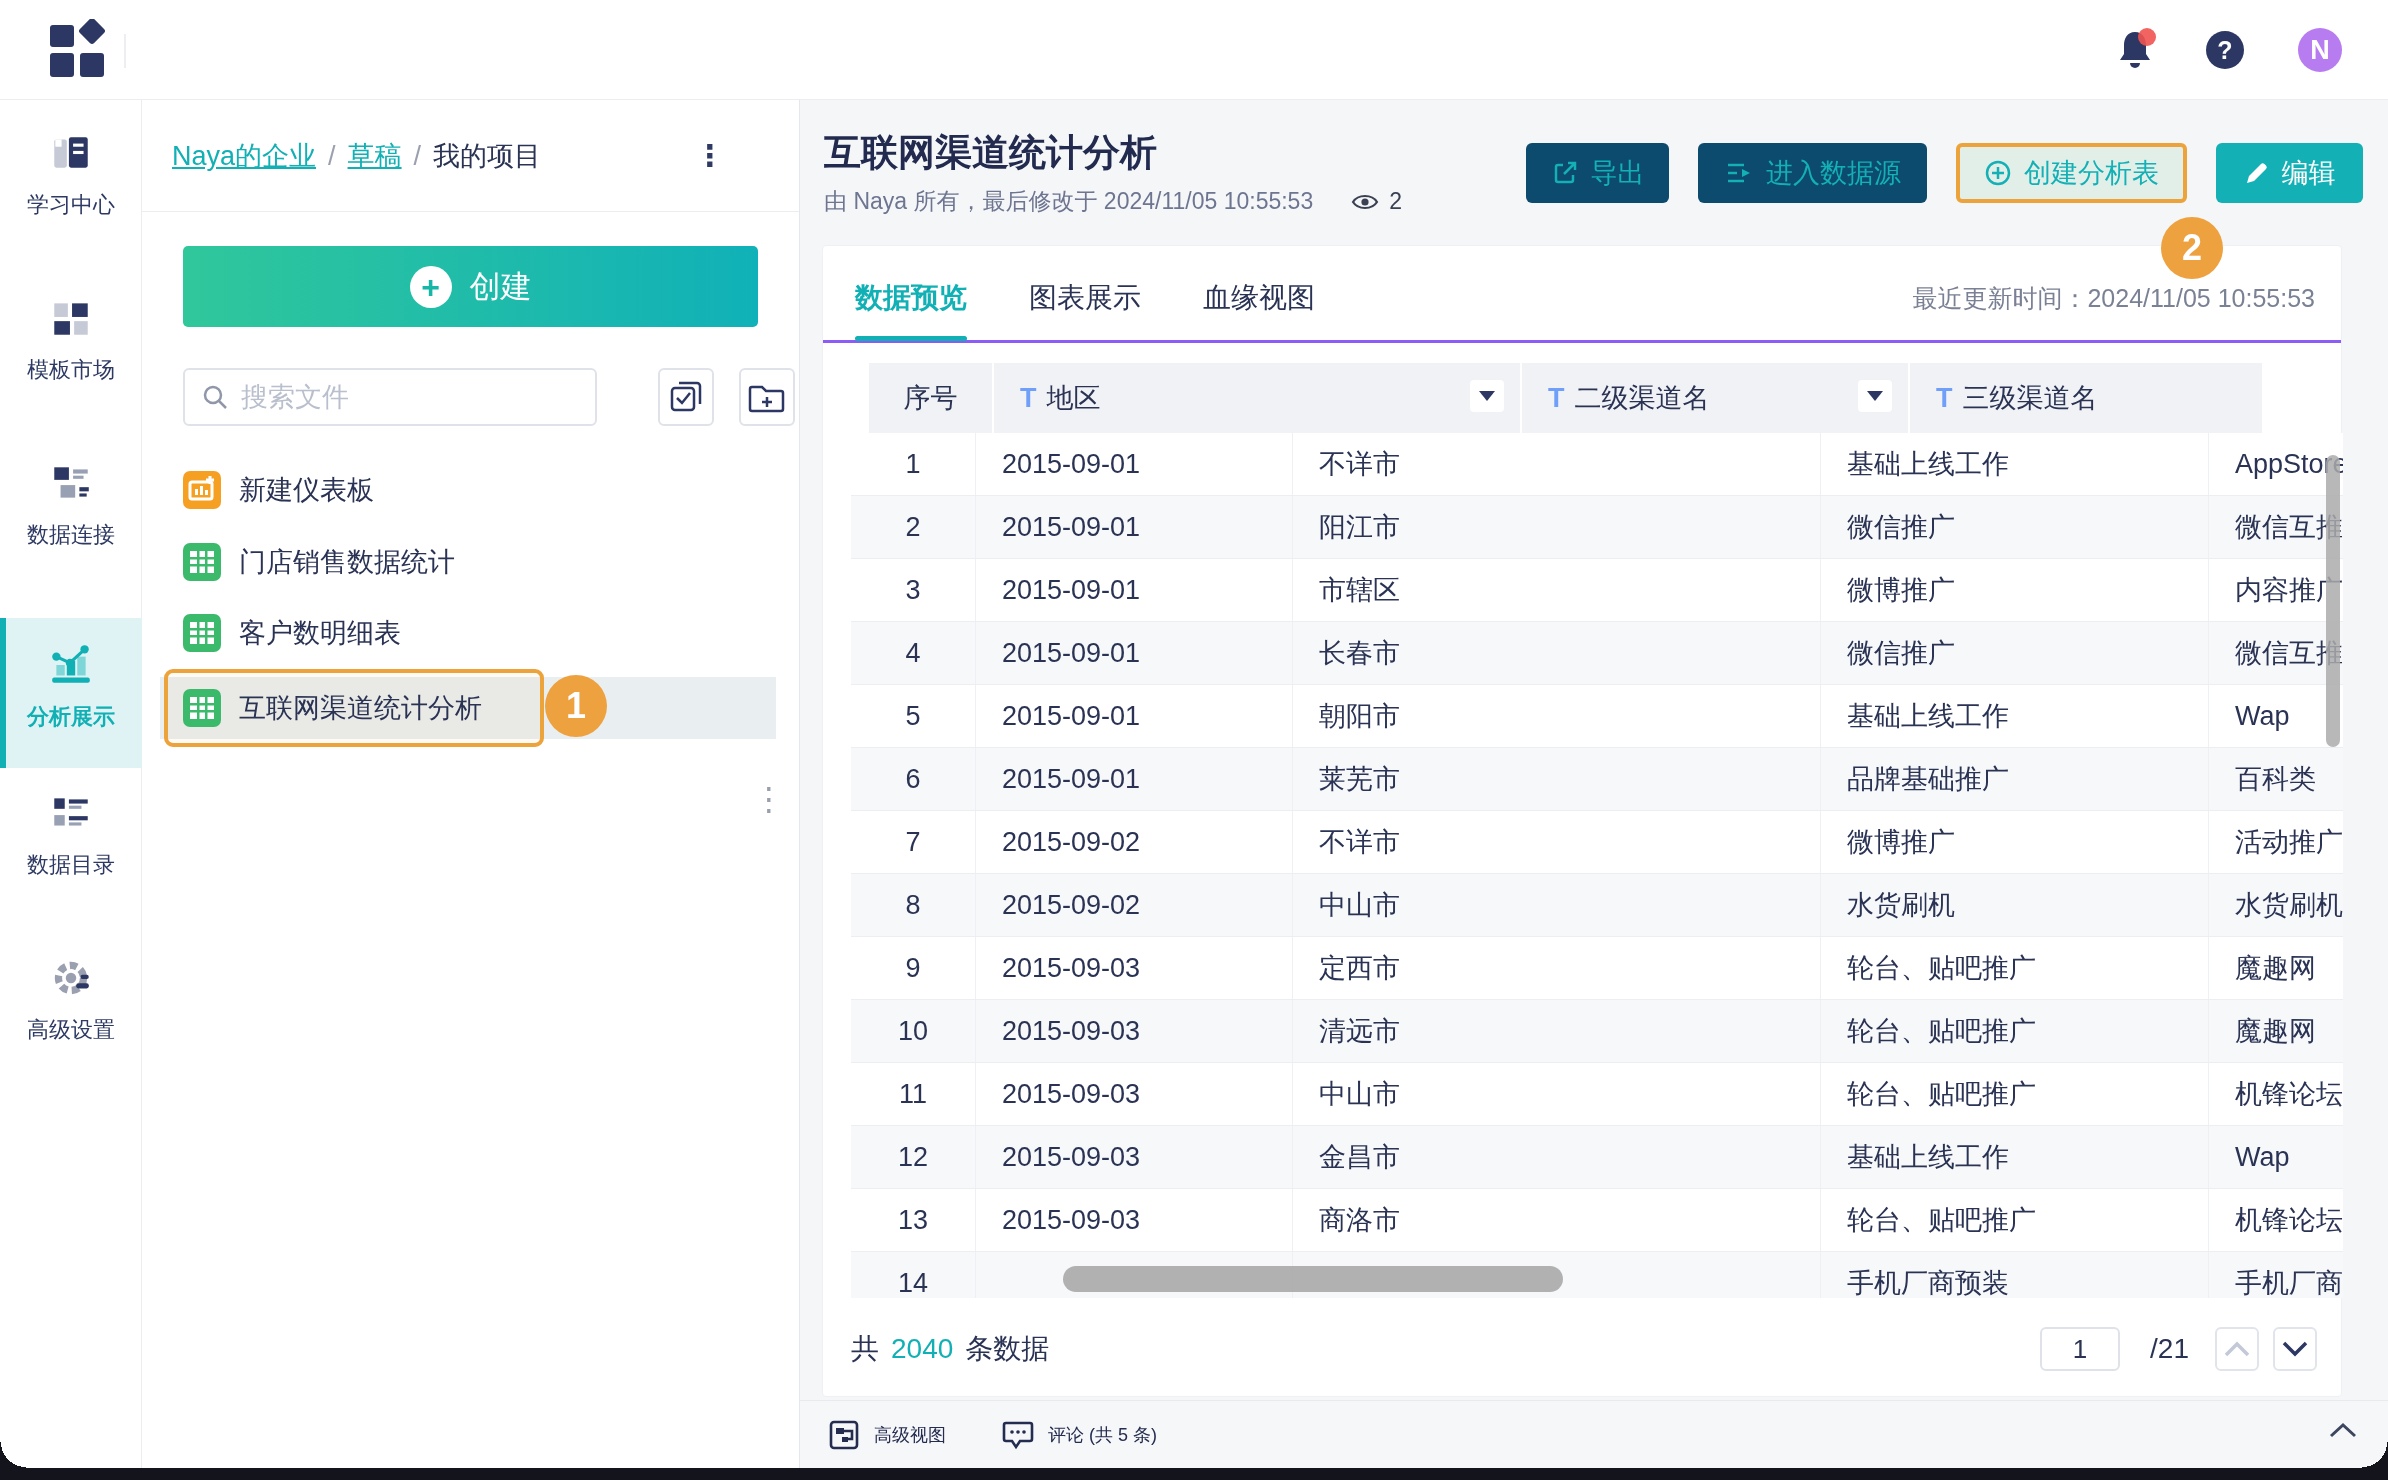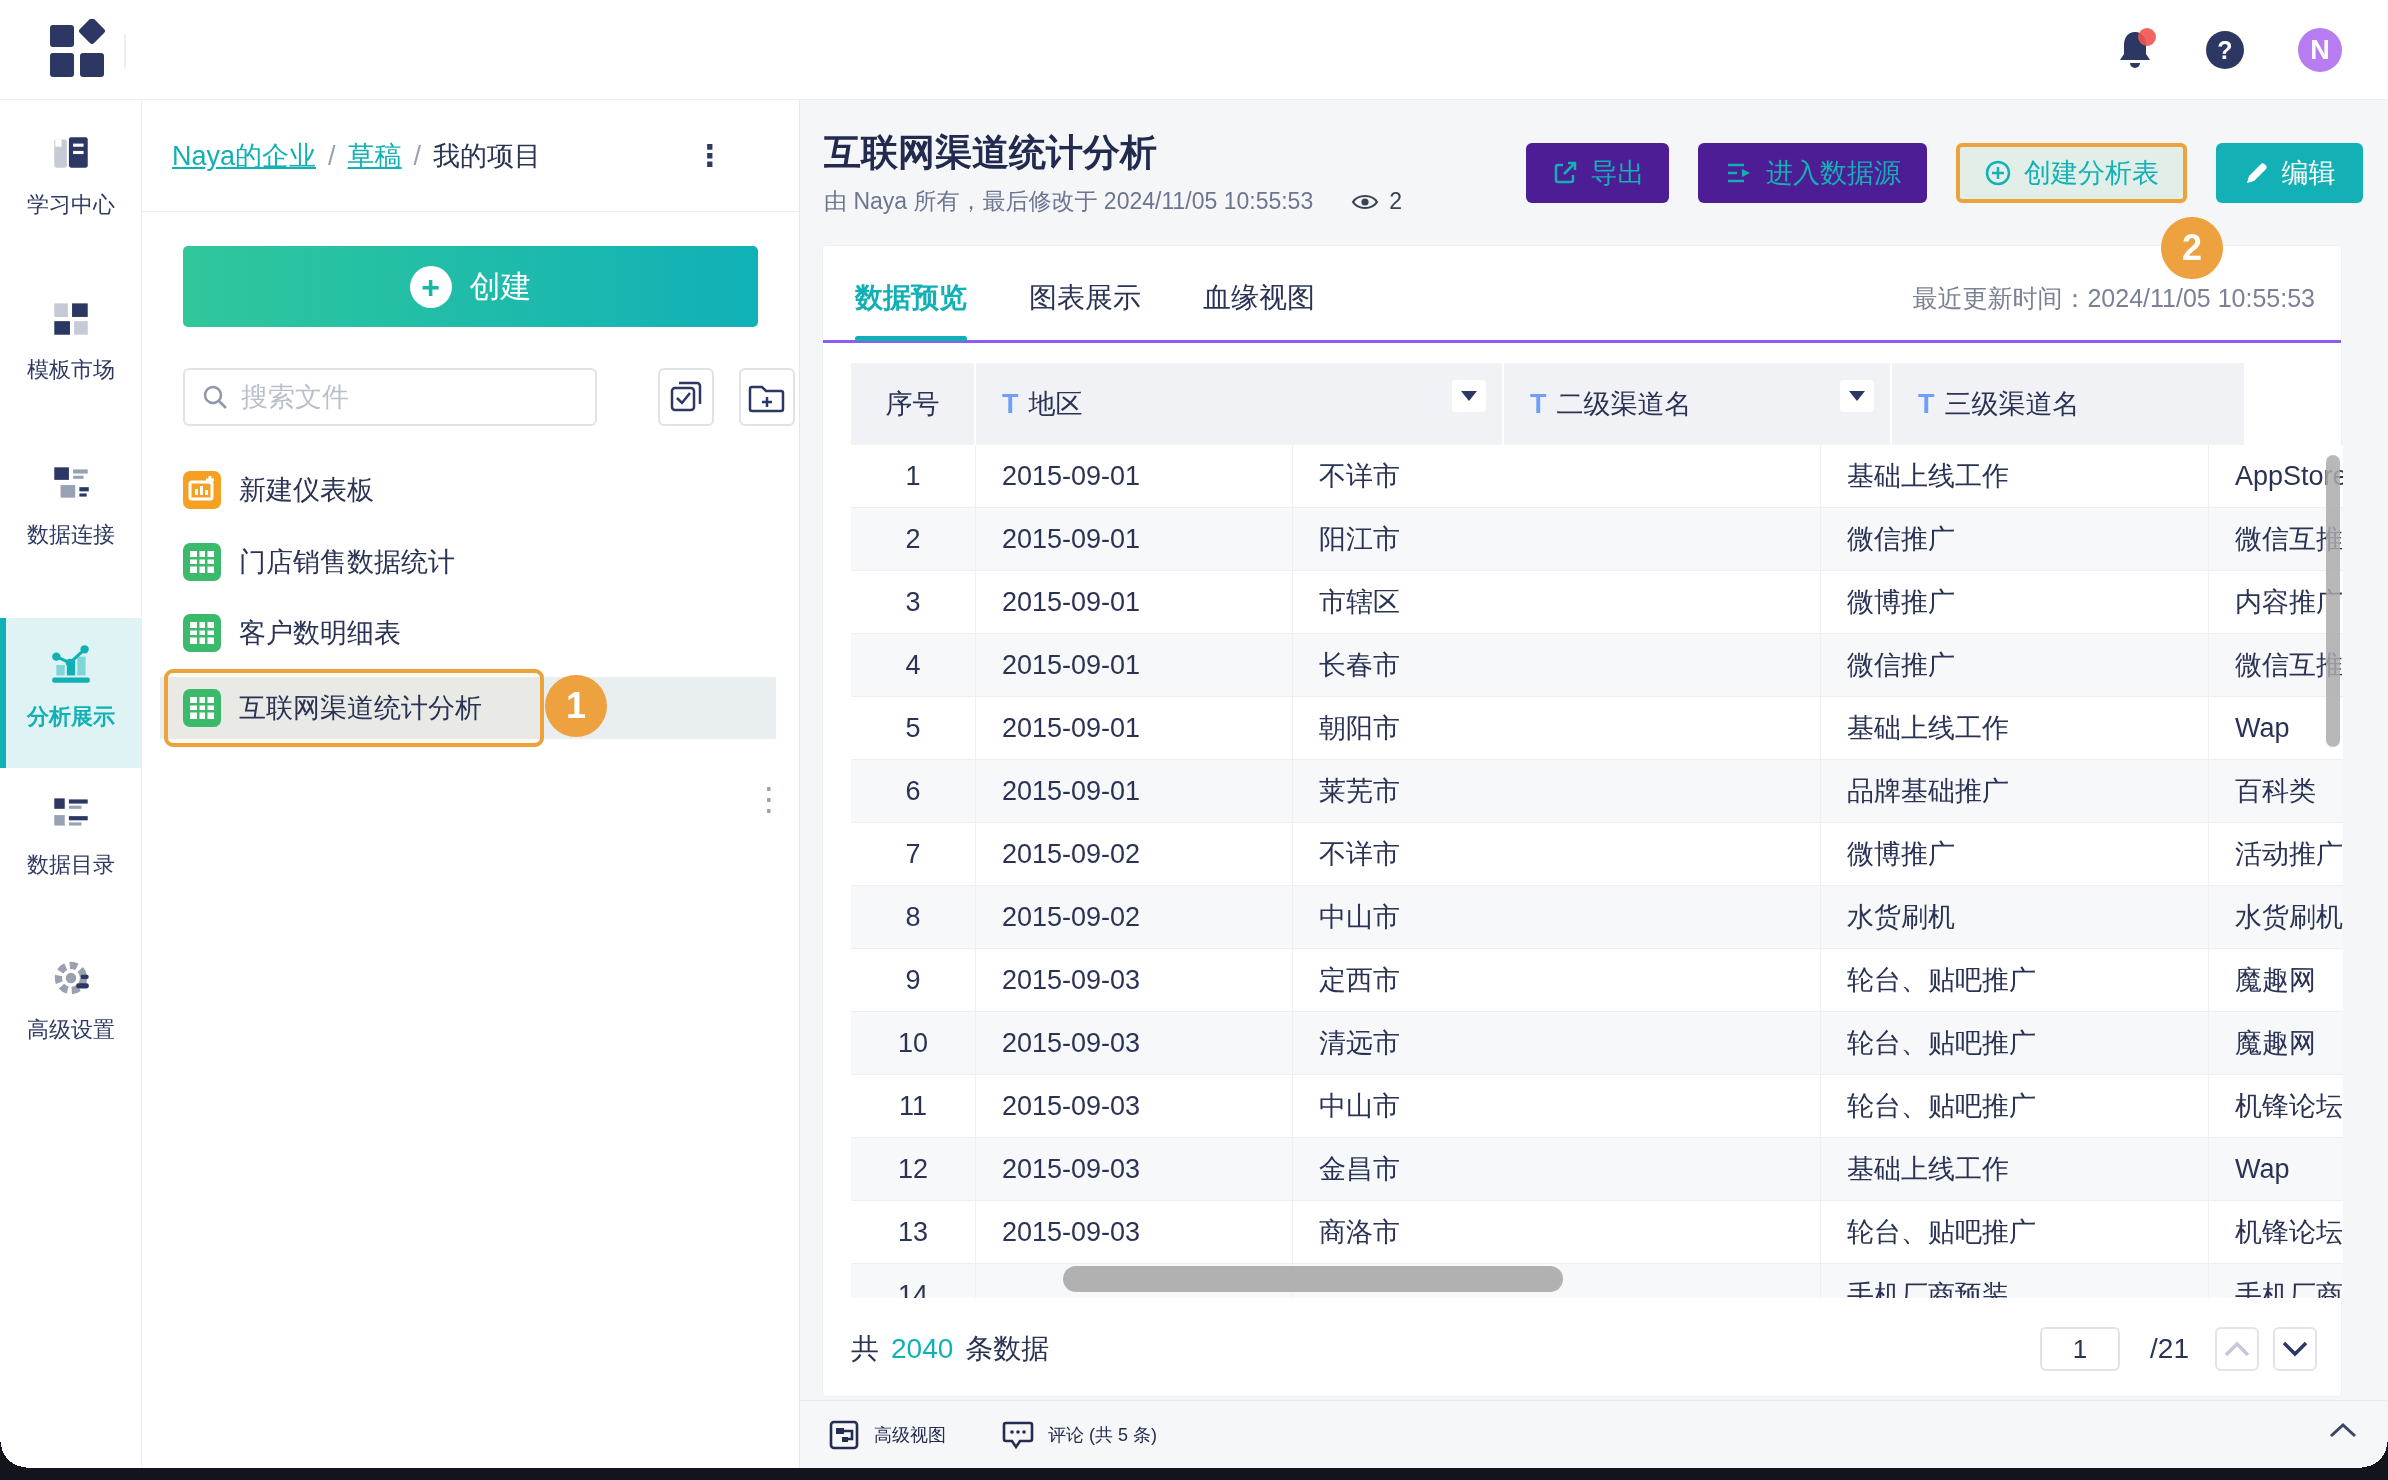--- a/index.html
+++ b/index.html
@@ -49,36 +49,36 @@
   .num-badge { position:absolute; width:62px; height:62px; border-radius:50%; background:#eea13f; color:#fff; font-size:36px; font-weight:bold; display:flex; align-items:center; justify-content:center; z-index:5; }
   .panel-kebab { position:absolute; right:14px; top:680px; font-size:32px; color:#98a0ad; cursor:pointer; }
 
   
   .main { position:absolute; left:800px; top:100px; right:0; bottom:0; background:#f5f6f8; }
   .page-title { position:absolute; left:24px; top:28px; font-size:37px; font-weight:bold; color:#222b4f; }
   .page-sub { position:absolute; left:24px; top:86px; display:flex; align-items:center; font-size:23px; color:#6d7590; }
   .views { display:flex; align-items:center; gap:10px; margin-left:38px; color:#3a4152; }
   .actions { position:absolute; right:25px; top:43px; display:flex; gap:29px; }
   .btn { height:60px; border-radius:6px; display:flex; align-items:center; justify-content:center; gap:12px; font-size:27px; cursor:pointer; border:none; font-family:inherit; }
-  .btn-light { background:#4c1d95; color:#13b0b5; }
+  .btn-light { background:#0c4a6e; color:#13b0b5; }
   .btn-export { width:143px; } .btn-ds { width:229px; }
   .btn-create { width:231px; border:4px solid #eda33c; background:#e2efe9; }
   .btn-edit { width:147px; background:#13b0b5; color:#fff; }
   .badge2 { left:1361px; top:117px; }
 
   .card { position:absolute; left:22px; right:46px; top:145px; bottom:71px; background:#fff; border:1px solid #eef0f3; border-radius:4px; }
   .tabs-row { position:absolute; left:0; top:8px; right:0; height:89px; border-bottom:3px solid #8b5cf6; }
   .tabs { position:absolute; left:32px; top:0; height:88px; display:flex; gap:62px; }
   .tab { height:88px; display:flex; align-items:center; font-size:28px; color:#2a3354; cursor:pointer; position:relative; }
   .tab.active { color:#11b0b5; font-weight:bold; }
   .tab.active::after { content:''; position:absolute; left:0; bottom:1px; width:100%; height:5px; background:#11b0b5; border-radius:3px; }
   .updated { position:absolute; right:26px; top:0; height:88px; display:flex; align-items:center; font-size:25px; color:#7a8194; }
 
   .tablewrap { position:absolute; left:28px; top:117px; width:1492px; height:935px; overflow:hidden; }
-  .thead { display:flex; height:82px; }
+  .thead { display:flex; height:70px;margin-left:18px; }
   .th { flex:none; background:#f1f2f6; display:flex; align-items:center; gap:10px; padding-left:26px; font-size:27px; color:#2a3354; border-right:2px solid #fff; position:relative; }
   .th.c0 { justify-content:center; padding-left:0; }
   .t-glyph { color:#6f9ff8; font-weight:bold; font-size:27px; }
   .dd-box { position:absolute; right:16px; top:17px; width:34px; height:32px; background:#fff; border-radius:4px; display:flex; align-items:center; justify-content:center; cursor:pointer; }
   .dd-tri { width:0; height:0; border-left:8px solid transparent; border-right:8px solid transparent; border-top:10px solid #2c3763; }
   .tr { display:flex; height:63px; border-bottom:1px solid #eceef2; background:#fff; }
   .tr.alt { background:#f7f8fa; }
   .td { flex:none; display:flex; align-items:center; padding-left:26px; font-size:27px; color:#2a3354; border-right:1px solid #eef0f4; overflow:hidden; white-space:nowrap; }
   .td.c0 { justify-content:center; padding-left:0; }
   .c0 { width:125px; } .c1 { width:317px; } .c2 { width:528px; } .c3 { width:388px; } .c4 { width:352px; border-right:none !important; }

